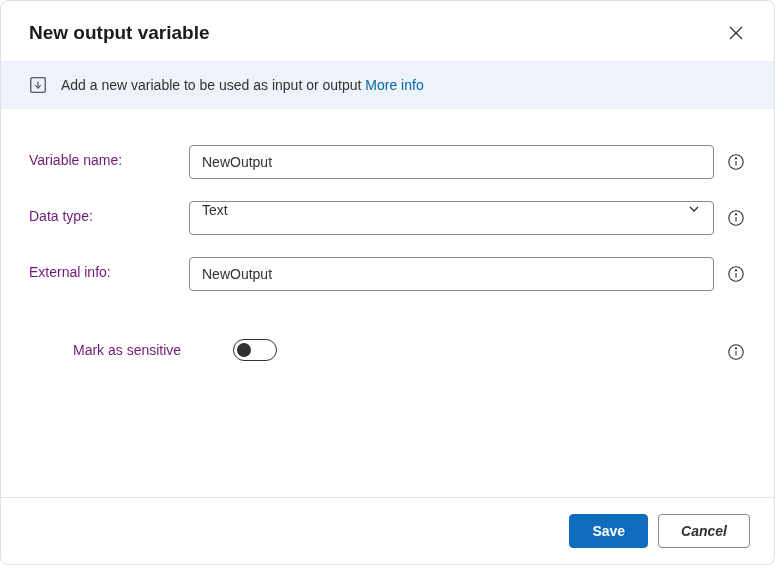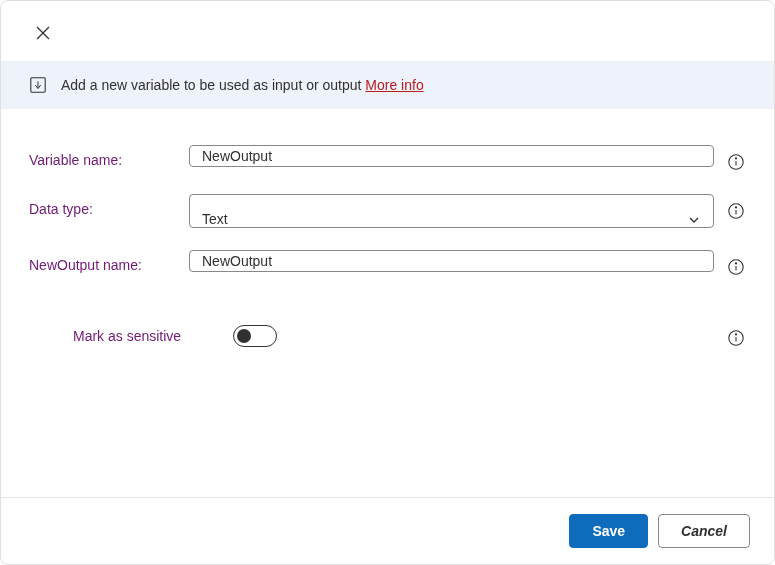--- a/index.html
+++ b/index.html
@@ -54,22 +54,21 @@
       width: 18px;
       height: 18px;
       flex-shrink: 0;
       color: #323130;
     }
     .info-banner-text {
       font-size: 14px;
       color: #323130;
     }
     .info-banner-link {
-      color: #b91c1c;
-      text-decoration: underline;
+      color: #0369a1;
       cursor: pointer;
       text-align: right;
     }
     .form-body {
       flex: 1;
       padding: 36px 28px 10px 28px;
     }
     .form-row {
       display: flex;
       align-items: flex-start;
@@ -84,21 +83,21 @@
       flex-shrink: 0;
     }
     .form-control-wrap {
       flex: 1;
       display: flex;
       align-items: flex-start;
       gap: 12px;
     }
     .text-input {
       flex: 1;
-      height: 22px;
+      height: 34px;
       border: 1px solid #8a8886;
       border-radius: 4px;
       padding: 0 12px;
       font-size: 14px;
       color: #323130;
       font-family: inherit;
       outline: none;
     }
     .select-wrap {
       flex: 1;
@@ -106,21 +105,21 @@
     }
     .select-input {
       width: 100%;
       height: 34px;
       border: 1px solid #8a8886;
       border-radius: 4px;
       padding: 0 12px;
       font-size: 14px;
       color: #323130;
       display: flex;
-      align-items: flex-end;
+      align-items: flex-start;
       justify-content: space-between;
       cursor: pointer;
       background: #fff;
     }
     .chevron-down {
       width: 14px;
       height: 14px;
       color: #323130;
     }
     .textarea-input {
@@ -202,20 +201,21 @@
       font-style: italic;
     }
     .sensitive-row { margin-top: 8px; margin-left: 44px; }
   </style>
 </head>
 <body>
 
 <div class="dialog">
 
   <div class="dialog-header">
+    <div class="dialog-title">New output variable</div>
     <button class="close-btn">
       <svg width="14" height="14" viewBox="0 0 14 14" fill="none" stroke="currentColor" stroke-width="1.3">
         <line x1="1" y1="1" x2="13" y2="13"></line>
           <line x1="13" y1="1" x2="1" y2="13"></line>
       </svg>
     </button>
   </div>
 
   <div class="info-banner">
     <svg class="info-banner-icon" viewBox="0 0 20 20" fill="none" stroke="currentColor" stroke-width="1.2">
@@ -258,21 +258,21 @@
           <svg width="18" height="18" viewBox="0 0 20 20" fill="none" stroke="currentColor" stroke-width="1.2">
               <circle cx="10" cy="10" r="8"></circle>
               <line x1="10" y1="9" x2="10" y2="14"></line>
               <circle cx="10" cy="6" r="0.6" fill="currentColor"></circle>
             </svg>
         </button>
       </div>
     </div>
 
     <div class="form-row">
-      <div class="form-label">NewOutput name:</div>
+      <div class="form-label">External info:</div>
       <div class="form-control-wrap">
         <input type="text" class="text-input" value="NewOutput" style="">
         <button class="info-icon-btn">
           <svg width="18" height="18" viewBox="0 0 20 20" fill="none" stroke="currentColor" stroke-width="1.2">
               <circle cx="10" cy="10" r="8"></circle>
               <line x1="10" y1="9" x2="10" y2="14"></line>
               <circle cx="10" cy="6" r="0.6" fill="currentColor"></circle>
             </svg>
         </button>
       </div>

